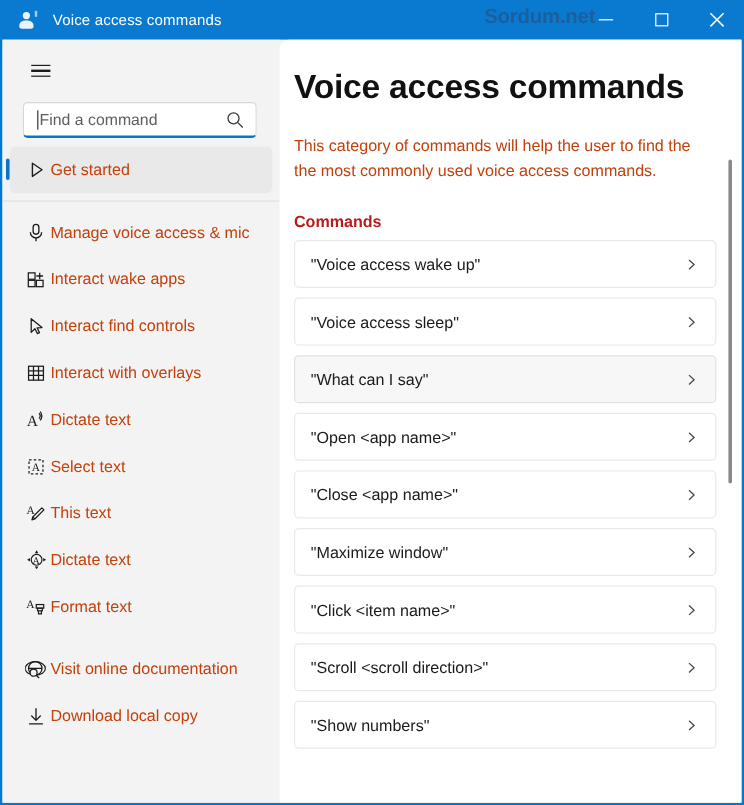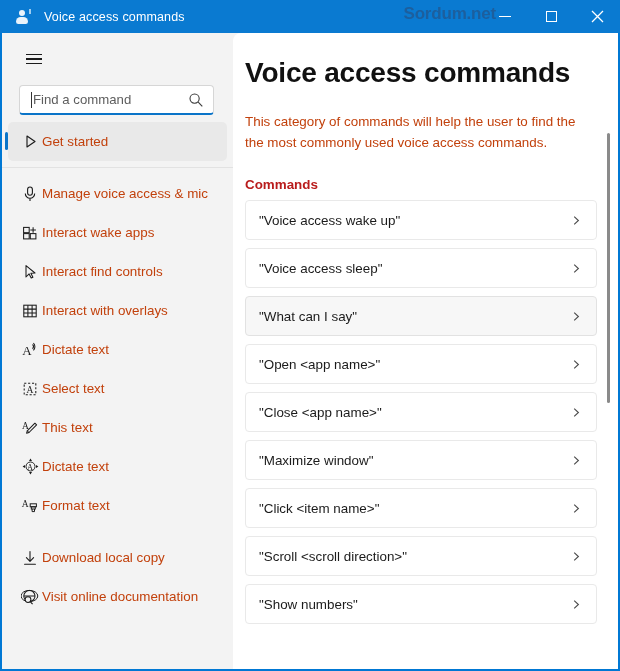--- a/index.html
+++ b/index.html
@@ -452,39 +452,39 @@
           </div>
           <div class="nav-label">Format text</div>
         </div>
 
         <div class="nav-gap"></div>
 
         <div class="nav-item">
 
           <div class="nav-icon">
             <svg class="ico" width="18" height="18" viewBox="0 0 18 18">
-              <path d="M9 2.6 V12.1 M5.4 8.6 L9 12.3 L12.6 8.6 M3.6 15.2 H14.4" fill="none" stroke="#1b1b1b" stroke-width="1.1" stroke-linecap="round" stroke-linejoin="round"></path>
-            </svg>
-          </div>
-          <div class="nav-label">Download local copy</div>
-        </div>
-
-        <div class="nav-item">
-
-          <div class="nav-icon">
-            <svg class="ico" width="18" height="18" viewBox="0 0 18 18">
               <circle cx="8.4" cy="8.0" r="5.6" fill="none" stroke="#1b1b1b" stroke-width="1.05"></circle>
               <path d="M2.8 8.0 h11.2 M8.4 2.4 a8.4 5.6 0 0 1 0 11.2 M8.4 2.4 a8.4 5.6 0 0 0 0 11.2" fill="none" stroke="#1b1b1b" stroke-width="1.0"></path>
               <circle cx="7.0" cy="11.6" r="2.9" fill="#f3f3f3" stroke="#1b1b1b" stroke-width="1.05"></circle>
               <path d="M9.2 13.7 L11.6 16.1" stroke="#1b1b1b" stroke-width="1.15"></path>
             </svg>
           </div>
           <div class="nav-label">Visit online documentation</div>
         </div>
 
+        <div class="nav-item">
+
+          <div class="nav-icon">
+            <svg class="ico" width="18" height="18" viewBox="0 0 18 18">
+              <path d="M9 2.6 V12.1 M5.4 8.6 L9 12.3 L12.6 8.6 M3.6 15.2 H14.4" fill="none" stroke="#1b1b1b" stroke-width="1.1" stroke-linecap="round" stroke-linejoin="round"></path>
+            </svg>
+          </div>
+          <div class="nav-label">Download local copy</div>
+        </div>
+
       </div>
     </div>
 
     <div id="main">
       <div id="main-inner">
 
         <div id="page-title">Voice access commands</div>
         <div id="page-desc">This category of commands will help the user to find the
 the most commonly used  voice access commands.</div>
         <div id="section-label">Commands</div>

